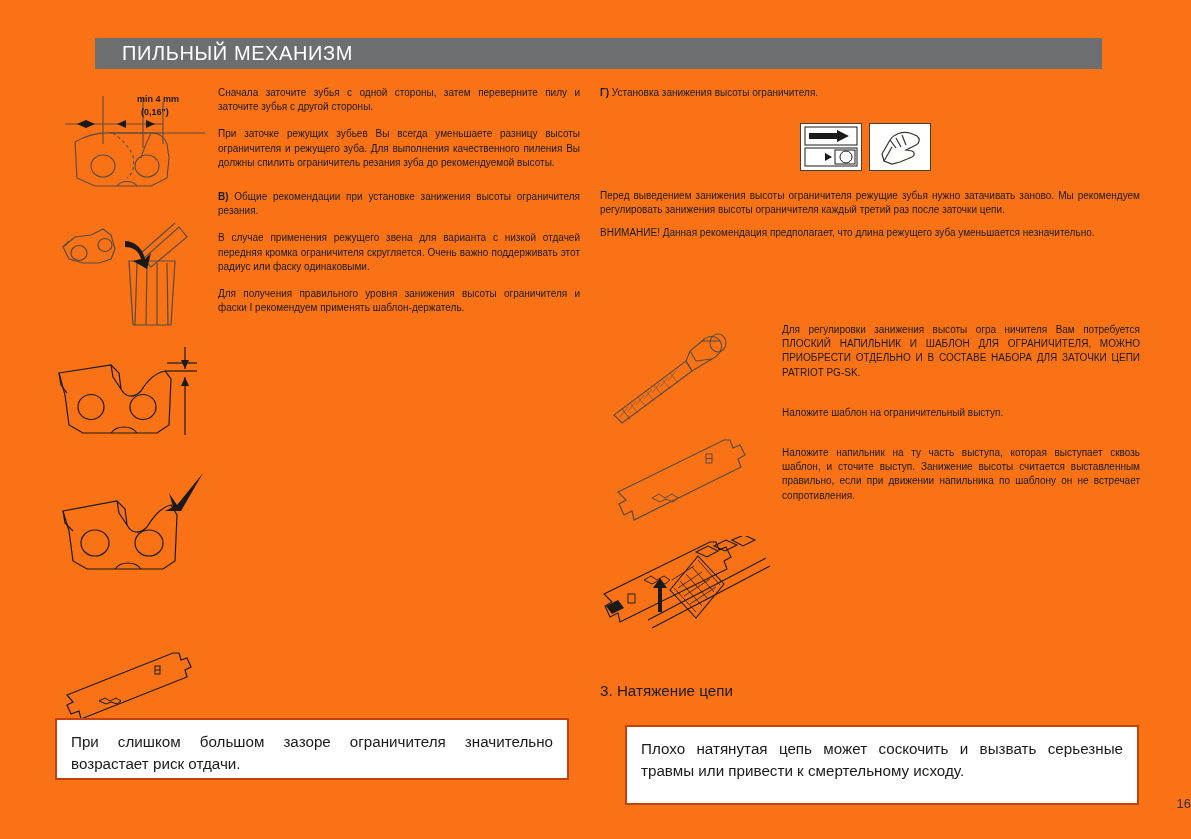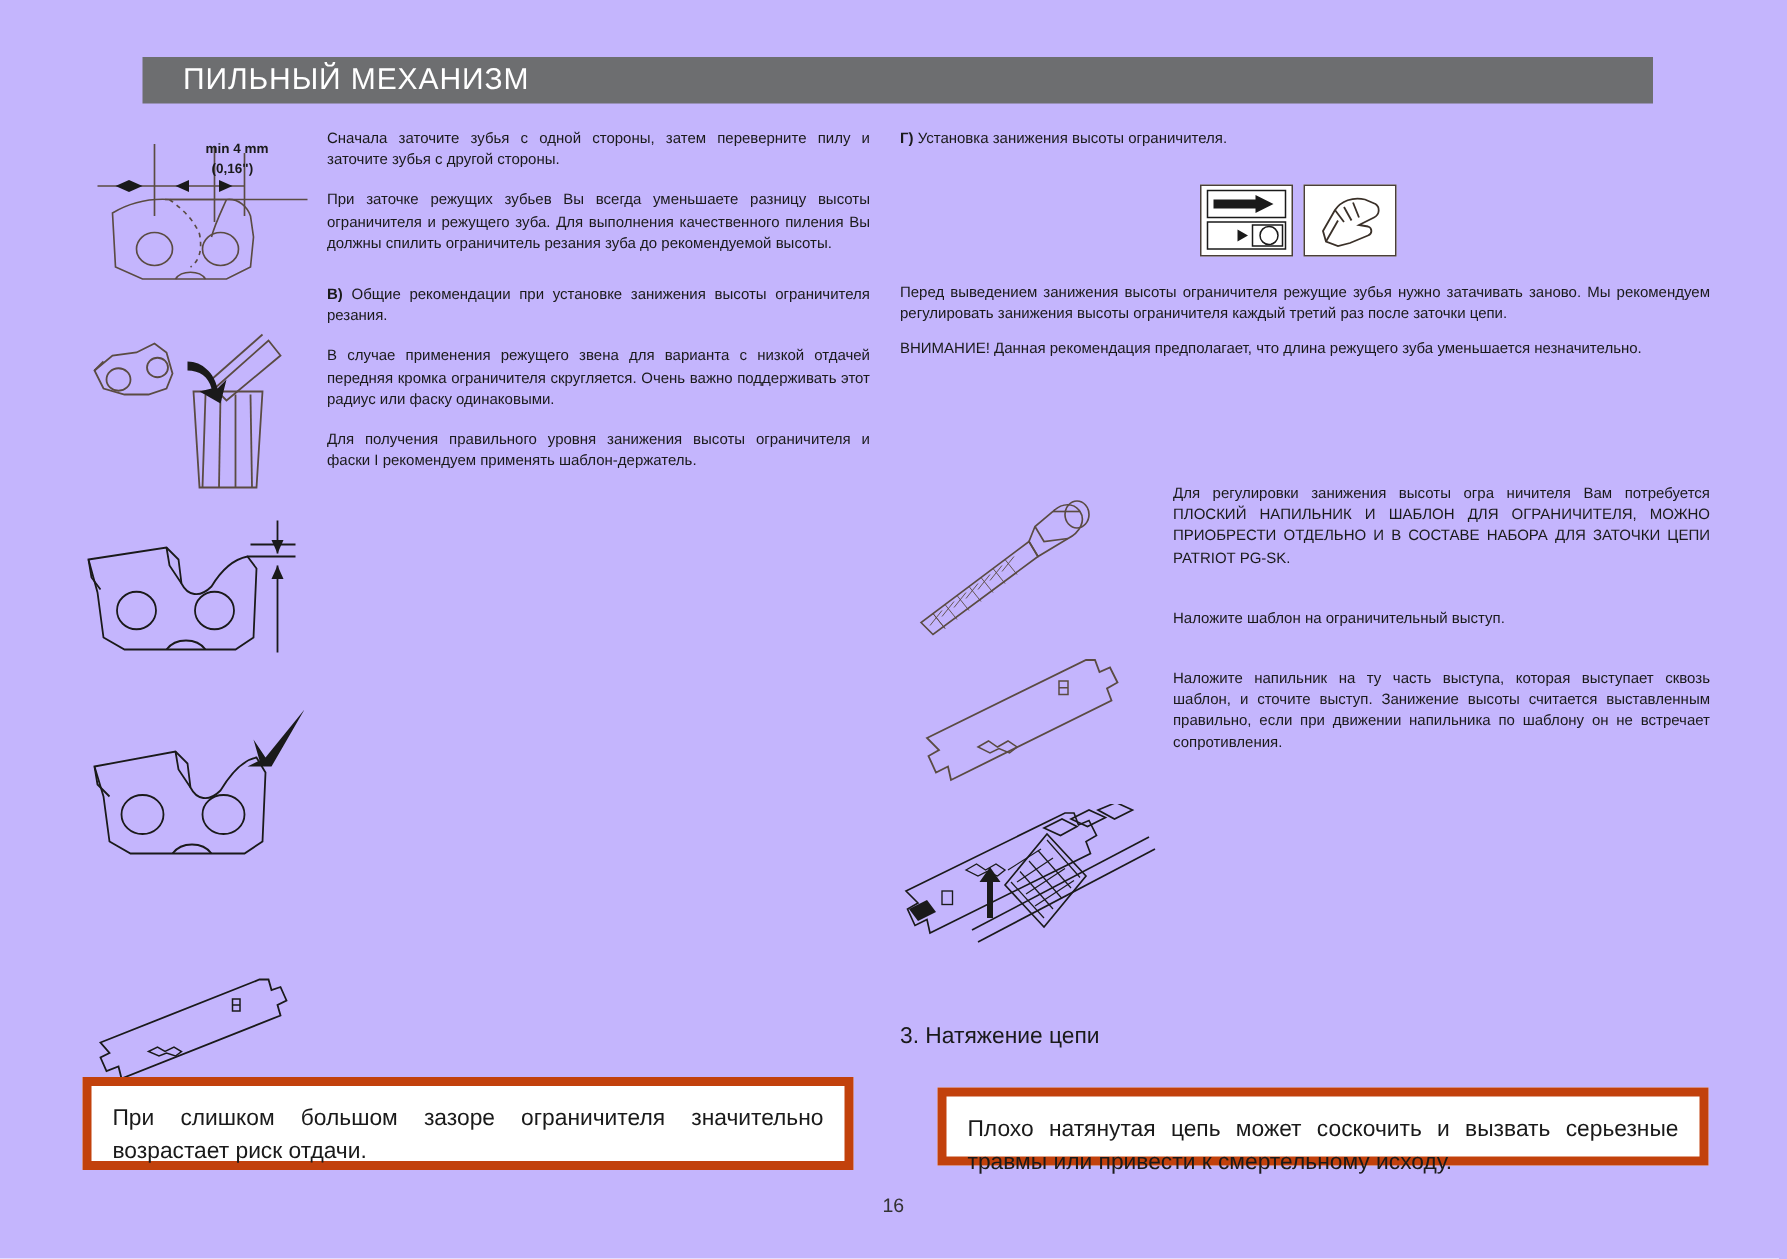--- a/index.html
+++ b/index.html
@@ -8,21 +8,21 @@
     background: #ffffff;
   }
   body {
     font-family: "Liberation Sans", sans-serif;
     color: #1a1a1a;
   }
   #page {
     position: relative;
     width: 1191px;
     height: 839px;
-    background: #c4b5fd;
+    background: #f97316;
     overflow: hidden;
   }
 
   
   .header-bar {
     position: absolute;
     left: 95px;
     top: 38px;
     width: 1007px;
     height: 31px;
@@ -73,52 +73,52 @@
     text-align: justify;
     margin: 0 0 13px 0;
     hyphens: none;
   }
   p.noj { text-align: left; }
   .b { font-weight: bold; }
 
   
   .warn-box {
     position: absolute;
-    border: 6px solid #c2410c;
+    border: 2px solid #c2410c;
     box-sizing: border-box;
     background: #ffffff;
   }
   .warn-box p {
     margin: 0;
     font-size: 15.2px;
     line-height: 1.42;
     text-align: justify;
   }
   #warn-left {
     left: 55px;
     top: 718px;
     width: 514px;
     height: 62px;
     padding: 11px 14px 0 14px;
   }
   #warn-right {
     left: 625px;
     top: 725px;
     width: 514px;
-    height: 52px;
+    height: 80px;
     padding: 11px 14px 0 14px;
   }
 
   
   .page-number {
     position: absolute;
     left: 0;
     top: 796px;
     width: 1191px;
-    text-align: center;
+    text-align: right;
     font-size: 13px;
     color: #333;
   }
 
   
   .fig {
     display: block;
   }
   .fig svg { display: block; }
 

